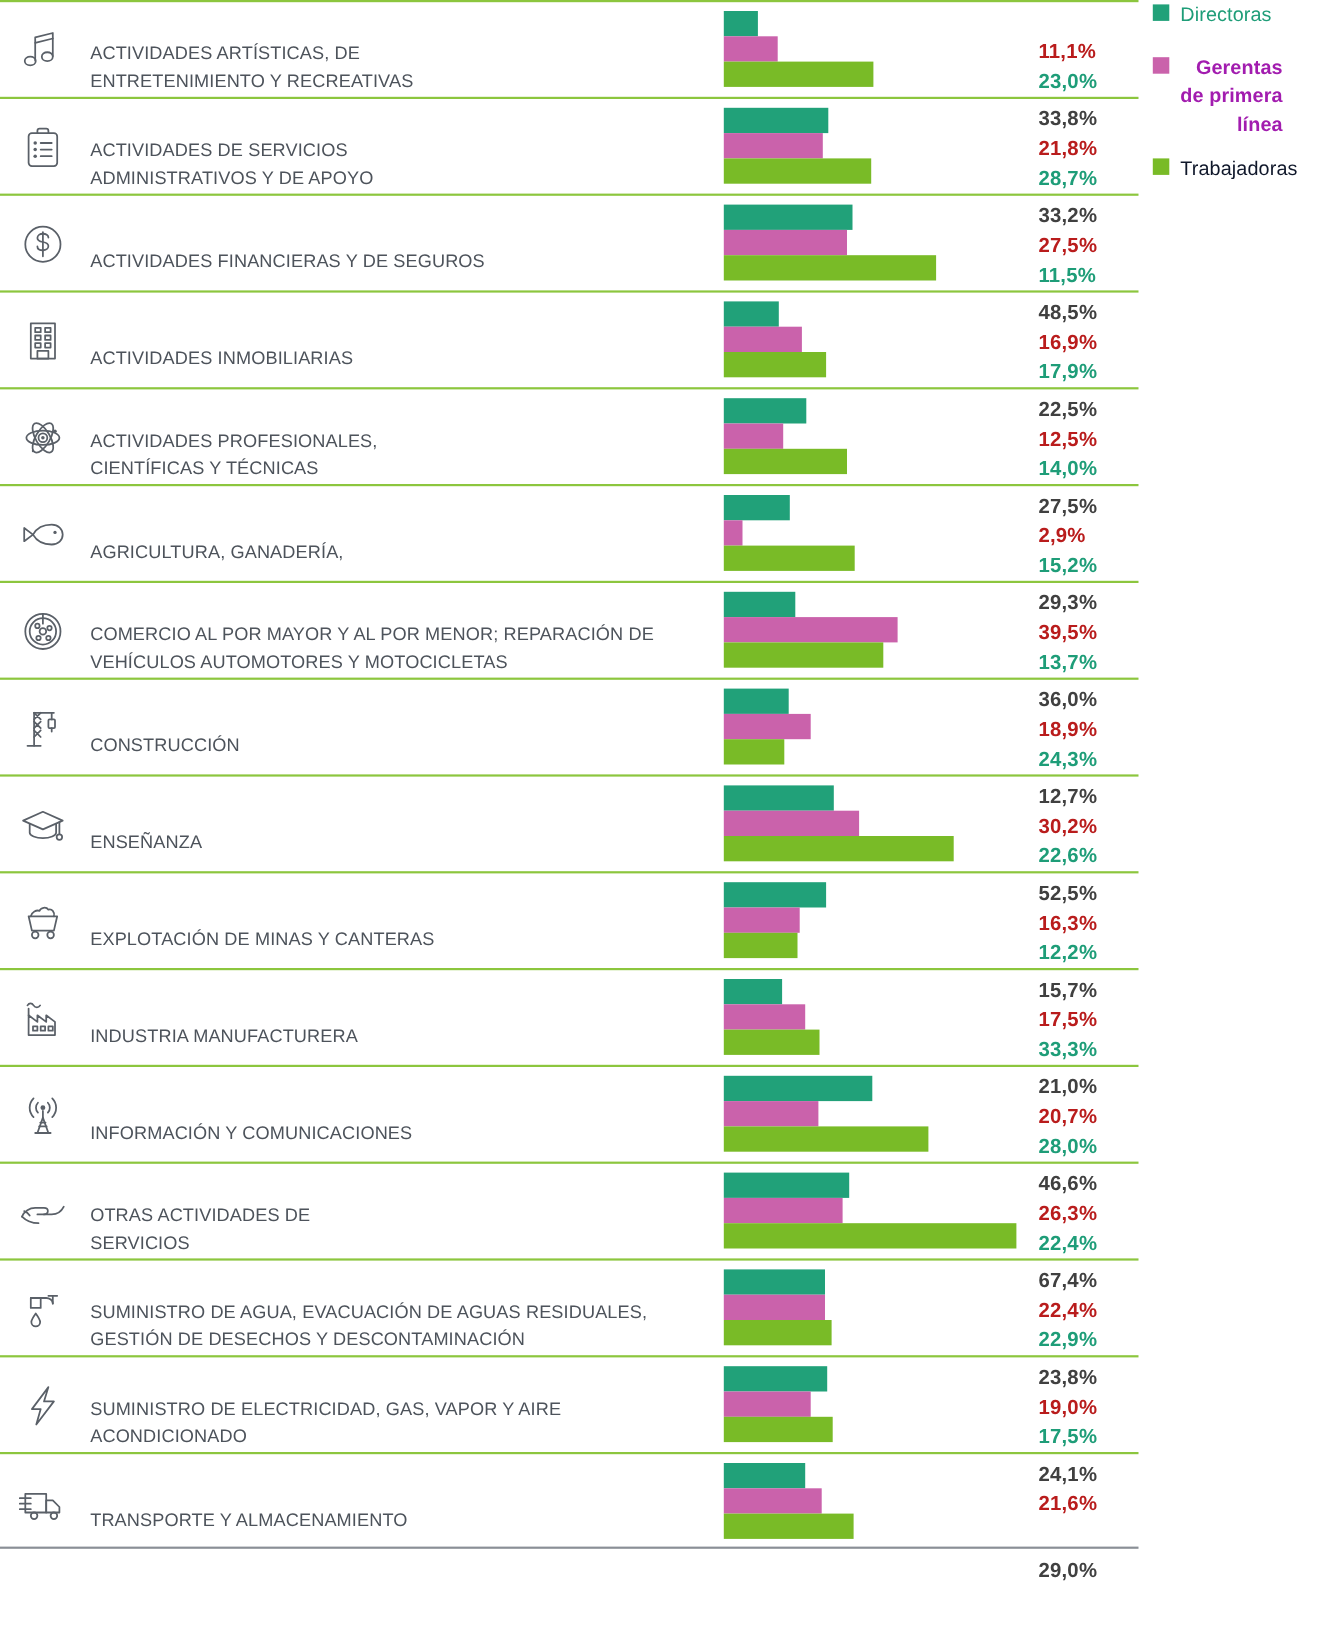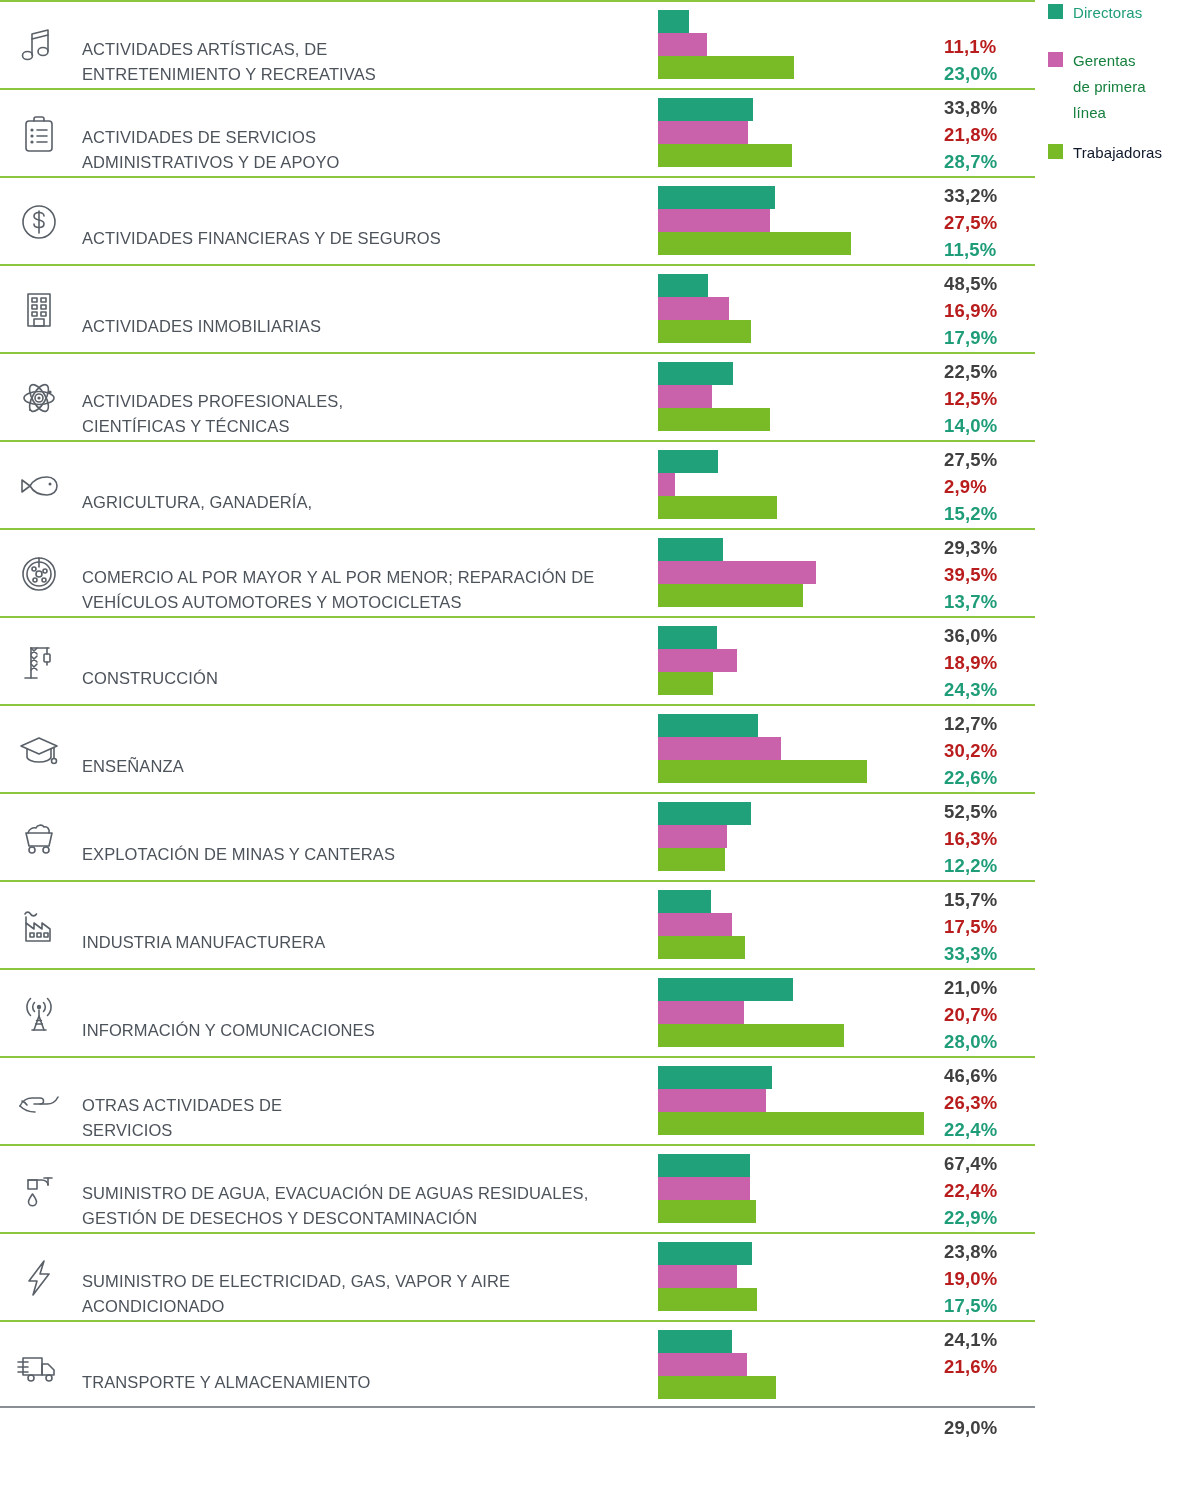--- a/index.html
+++ b/index.html
@@ -120,26 +120,27 @@
   .legend-swatch {
     width: 15px; height: 15px;
     margin-right: 10px;
     margin-top: 4px;
     flex: 0 0 auto;
   }
   .legend-swatch.teal  { background: #21a179; }
   .legend-swatch.pink  { background: #ca62ab; }
   .legend-swatch.green { background: #79bb27; }
   .legend-label {
-    font-size: 15px;
+    font-size: 18px;
     line-height: 26px;
     letter-spacing: 0.1px;
+    text-align: right;
   }
   .legend-label.teal  { color: #1e9d78; }
-  .legend-label.pink  { color: #15803d; }
+  .legend-label.pink  { color: #a21caf; font-weight: bold; }
   .legend-label.green { color: #0f172a; }
 </style>
 </head>
 <body>
 
 <div id="page">
 
   <div id="chart">
       <div class="row first">
         <div class="icon-cell">

